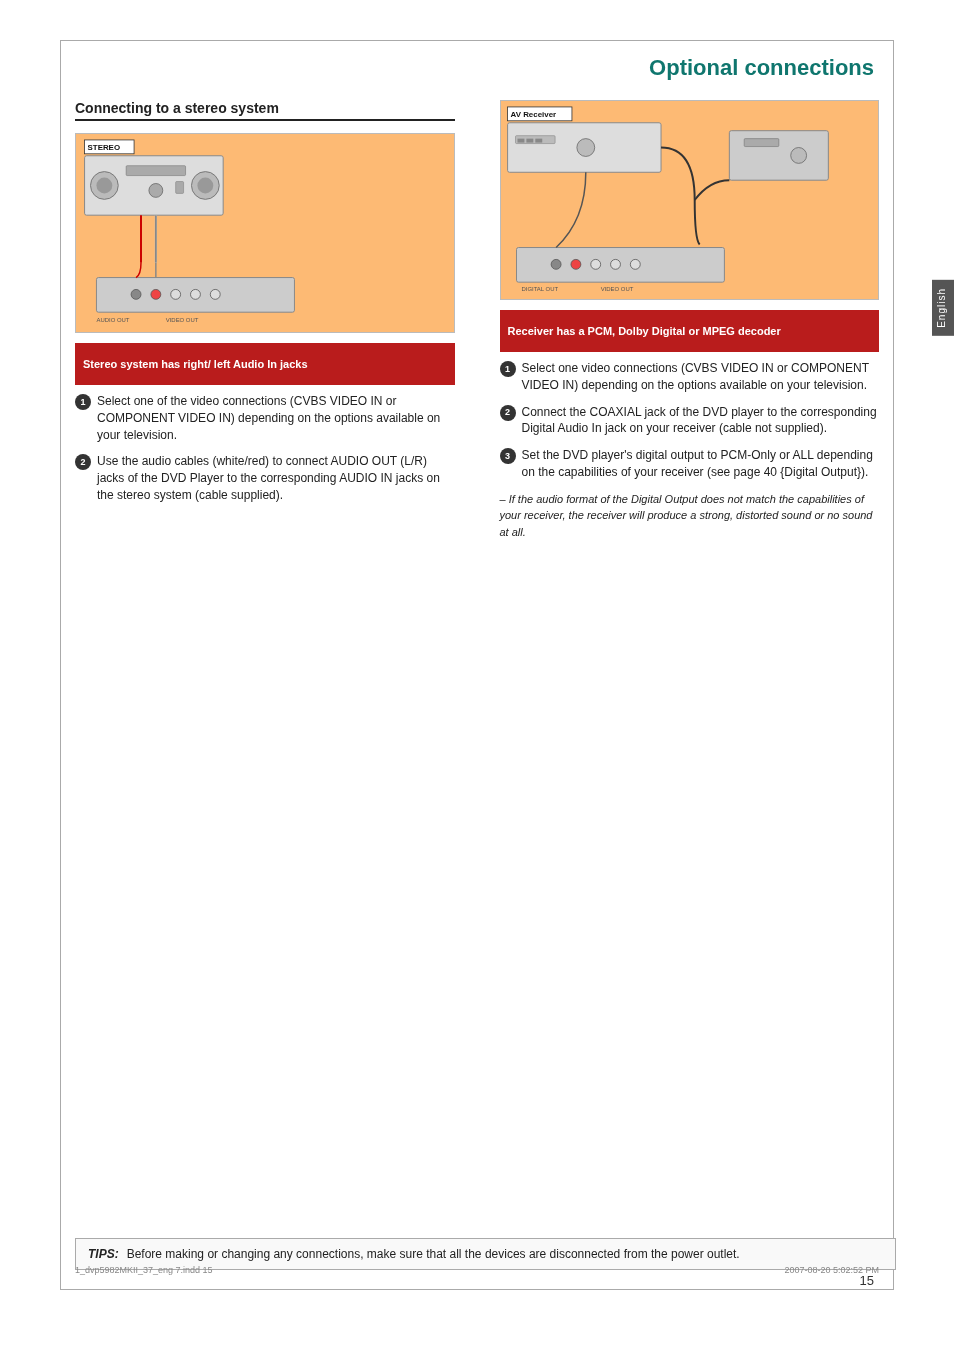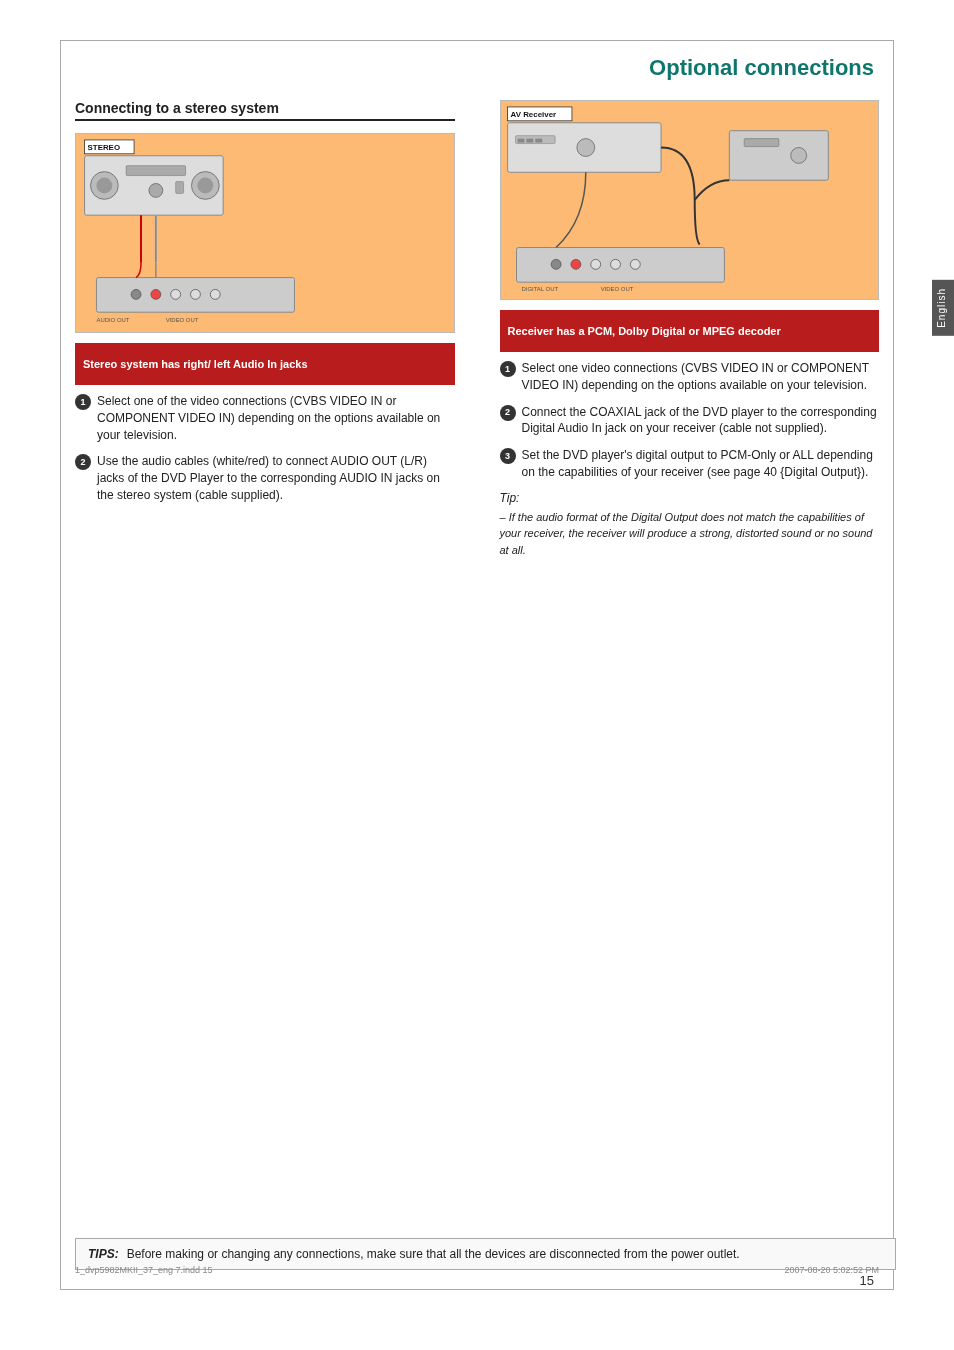--- a/index.html
+++ b/index.html
@@ -309,21 +309,20 @@
           <div class="num-circle">2</div>
           <span>Connect the COAXIAL jack of the DVD player to the corresponding Digital Audio In jack on your receiver (cable not supplied).</span>
         </li>
         <li>
           <div class="num-circle">3</div>
           <span>Set the DVD player's digital output to PCM-Only or ALL depending on the capabilities of your receiver (see page 40 {Digital Output}).</span>
         </li>
       </ul>
 
       <div style="margin-top: 10px;">
-        <div class="tip-italic">Tip:</div>
         <div class="tip-body">– If the audio format of the Digital Output does not match the capabilities of your receiver, the receiver will produce a strong, distorted sound or no sound at all.</div>
       </div>
     </div>
 
   </div>
 </div>
 
 <div class="tips-box">
   <span class="tips-label">TIPS:</span>
   <span>Before making or changing any connections, make sure that all the devices are disconnected from the power outlet.</span>

